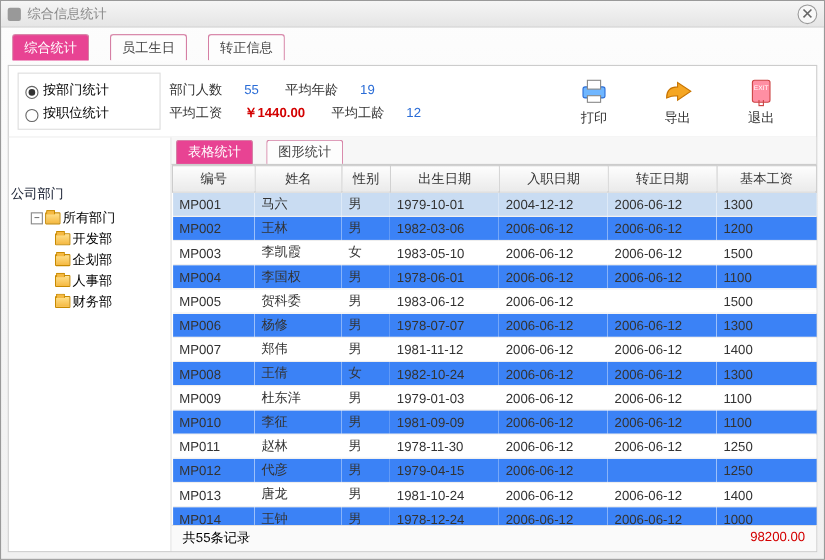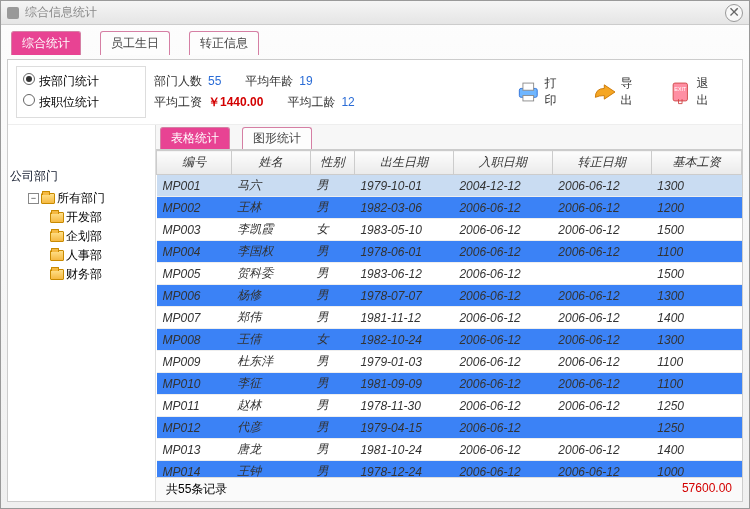--- a/index.html
+++ b/index.html
@@ -9,46 +9,46 @@
 .titlebar .tbicon { width: 12px; height: 12px; background: #999; border-radius: 2px; margin-right: 6px; }
 .titlebar .title { color: #888; flex: 1; }
 .titlebar .close { width: 18px; height: 18px; border: 1px solid #999; border-radius: 50%; display: flex; align-items: center; justify-content: center; color: #666; cursor: pointer; background: #f8f8f8; font-size: 14px; }
 .content { flex: 1; padding: 6px; display: flex; flex-direction: column; gap: 4px; min-height: 0; }
 .tabs1 { display: flex; gap: 19px; padding-left: 4px; }
 .tab1 { padding: 3px 10px; border: 1px solid #d57fa4; border-bottom: none; background: #fdfdfd; color: #444; cursor: pointer; border-radius: 3px 3px 0 0; }
 .tab1.active { background: #e84393; color: #fff; }
 .panel { border: 1px solid #ccc; background: #fff; flex: 1; display: flex; flex-direction: column; min-height: 0; }
 .toprow { display: flex; align-items: center; padding: 6px 8px; gap: 8px; border-bottom: 1px solid #eee; }
 .radiogroup { width: 130px; border: 1px solid #ddd; padding: 4px 6px; }
-.radioline { display: flex; align-items: flex-start; gap: 4px; padding: 2px 0; cursor: pointer; }
+.radioline { display: flex; align-items: flex-end; gap: 4px; padding: 2px 0; cursor: pointer; }
 .radio { width: 12px; height: 12px; border: 1px solid #666; border-radius: 50%; display: inline-flex; align-items: center; justify-content: center; }
 .radio.sel::after { content: ""; width: 6px; height: 6px; background: #333; border-radius: 50%; }
 .stats { display: flex; flex-wrap: wrap; gap: 4px 24px; width: 280px; }
-.statpair { display: flex; gap: 6px; align-items: baseline; text-align: center; }
+.statpair { display: flex; gap: 20px; align-items: baseline; text-align: center; }
 .statlabel { color: #333; }
 .statval { color: #2a6cd6; }
 .statval.red { color: #d30000; font-weight: bold; }
 .toolbar { display: flex; gap: 24px; margin-left: auto; padding-right: 16px; }
-.tbtn { display: flex; align-items: center; gap: 2px; cursor: pointer; width: 52px; }
+.tbtn { display: flex; flex-direction: column; align-items: center; gap: 2px; cursor: pointer; width: 52px; }
 .tbtn svg { width: 32px; height: 28px; }
 .tbtn .lbl { color: #333; }
 .midsplit { flex: 1; display: flex; min-height: 0; }
 .treepane { width: 148px; border-right: 1px solid #ddd; padding: 4px 2px; overflow: auto; }
 .treehdr { padding: 2px 0 4px; color: #0f172a; margin-top: 37px; }
 .treerow { display: flex; align-items: center; gap: 2px; padding: 1px 0 1px 4px; cursor: pointer; }
 .treerow.lvl1 { padding-left: 18px; }
 .treerow.lvl2 { padding-left: 40px; }
 .toggle { width: 11px; height: 11px; border: 1px solid #888; display: inline-flex; align-items: center; justify-content: center; font-size: 9px; line-height: 1; color: #333; }
 .folder { width: 14px; height: 11px; background: linear-gradient(#ffe08a,#f5b942); border: 1px solid #c88a00; border-radius: 1px; position: relative; }
 .folder::before { content: ""; position: absolute; top: -3px; left: 0; width: 6px; height: 3px; background: #f5b942; border: 1px solid #c88a00; border-bottom: none; border-radius: 1px 1px 0 0; }
 .rightpane { flex: 1; display: flex; flex-direction: column; min-height: 0; }
 .tabs2 { display: flex; gap: 12px; padding: 2px 0 0 4px; background: #f7f7f7; }
 .tab2 { padding: 2px 10px; border: 1px solid #d57fa4; border-bottom: none; background: #fdfdfd; color: #444; cursor: pointer; border-radius: 3px 3px 0 0; }
 .tab2.active { background: #e84393; color: #fff; }
-.tablewrap { flex: 1; overflow: auto; border-top: 1px solid #ccc; font-style: italic; }
+.tablewrap { flex: 1; overflow: auto; border-top: 1px solid #ccc; }
 table { width: 100%; border-collapse: collapse; table-layout: fixed; }
 th { background: linear-gradient(#fdfdfd,#eaeaea); border: 1px solid #ccc; padding: 3px 4px; font-weight: normal; color: #333; position: sticky; top: 0; }
 td { border-bottom: 1px solid #eee; padding: 2px 6px; color: #333; white-space: nowrap; overflow: hidden; }
 tbody tr.odd { background: #fff; }
 tbody tr.even { background: #3b82f6; }
 tbody tr.sel td { background: #c9dcf2; }
 td.num { }
 .footer { display: flex; padding: 3px 10px; border-top: 1px solid #ddd; background: #fafafa; }
 .footer .total { color: #d30000; margin-left: auto; }
 </style>
@@ -307,19 +307,19 @@
                     <td>1978-12-24</td>
                     <td>2006-06-12</td>
                     <td>2006-06-12</td>
                     <td class="num">1000</td>
                   </tr>
                 </tbody>
             </table>
           </div>
           <div class="footer">
             <span>共55条记录</span>
-            <span class="total">57600.00</span>
+            <span class="total">98200.00</span>
           </div>
         </div>
       </div>
     </div>
   </div>
 </div>
 
 </body></html>

